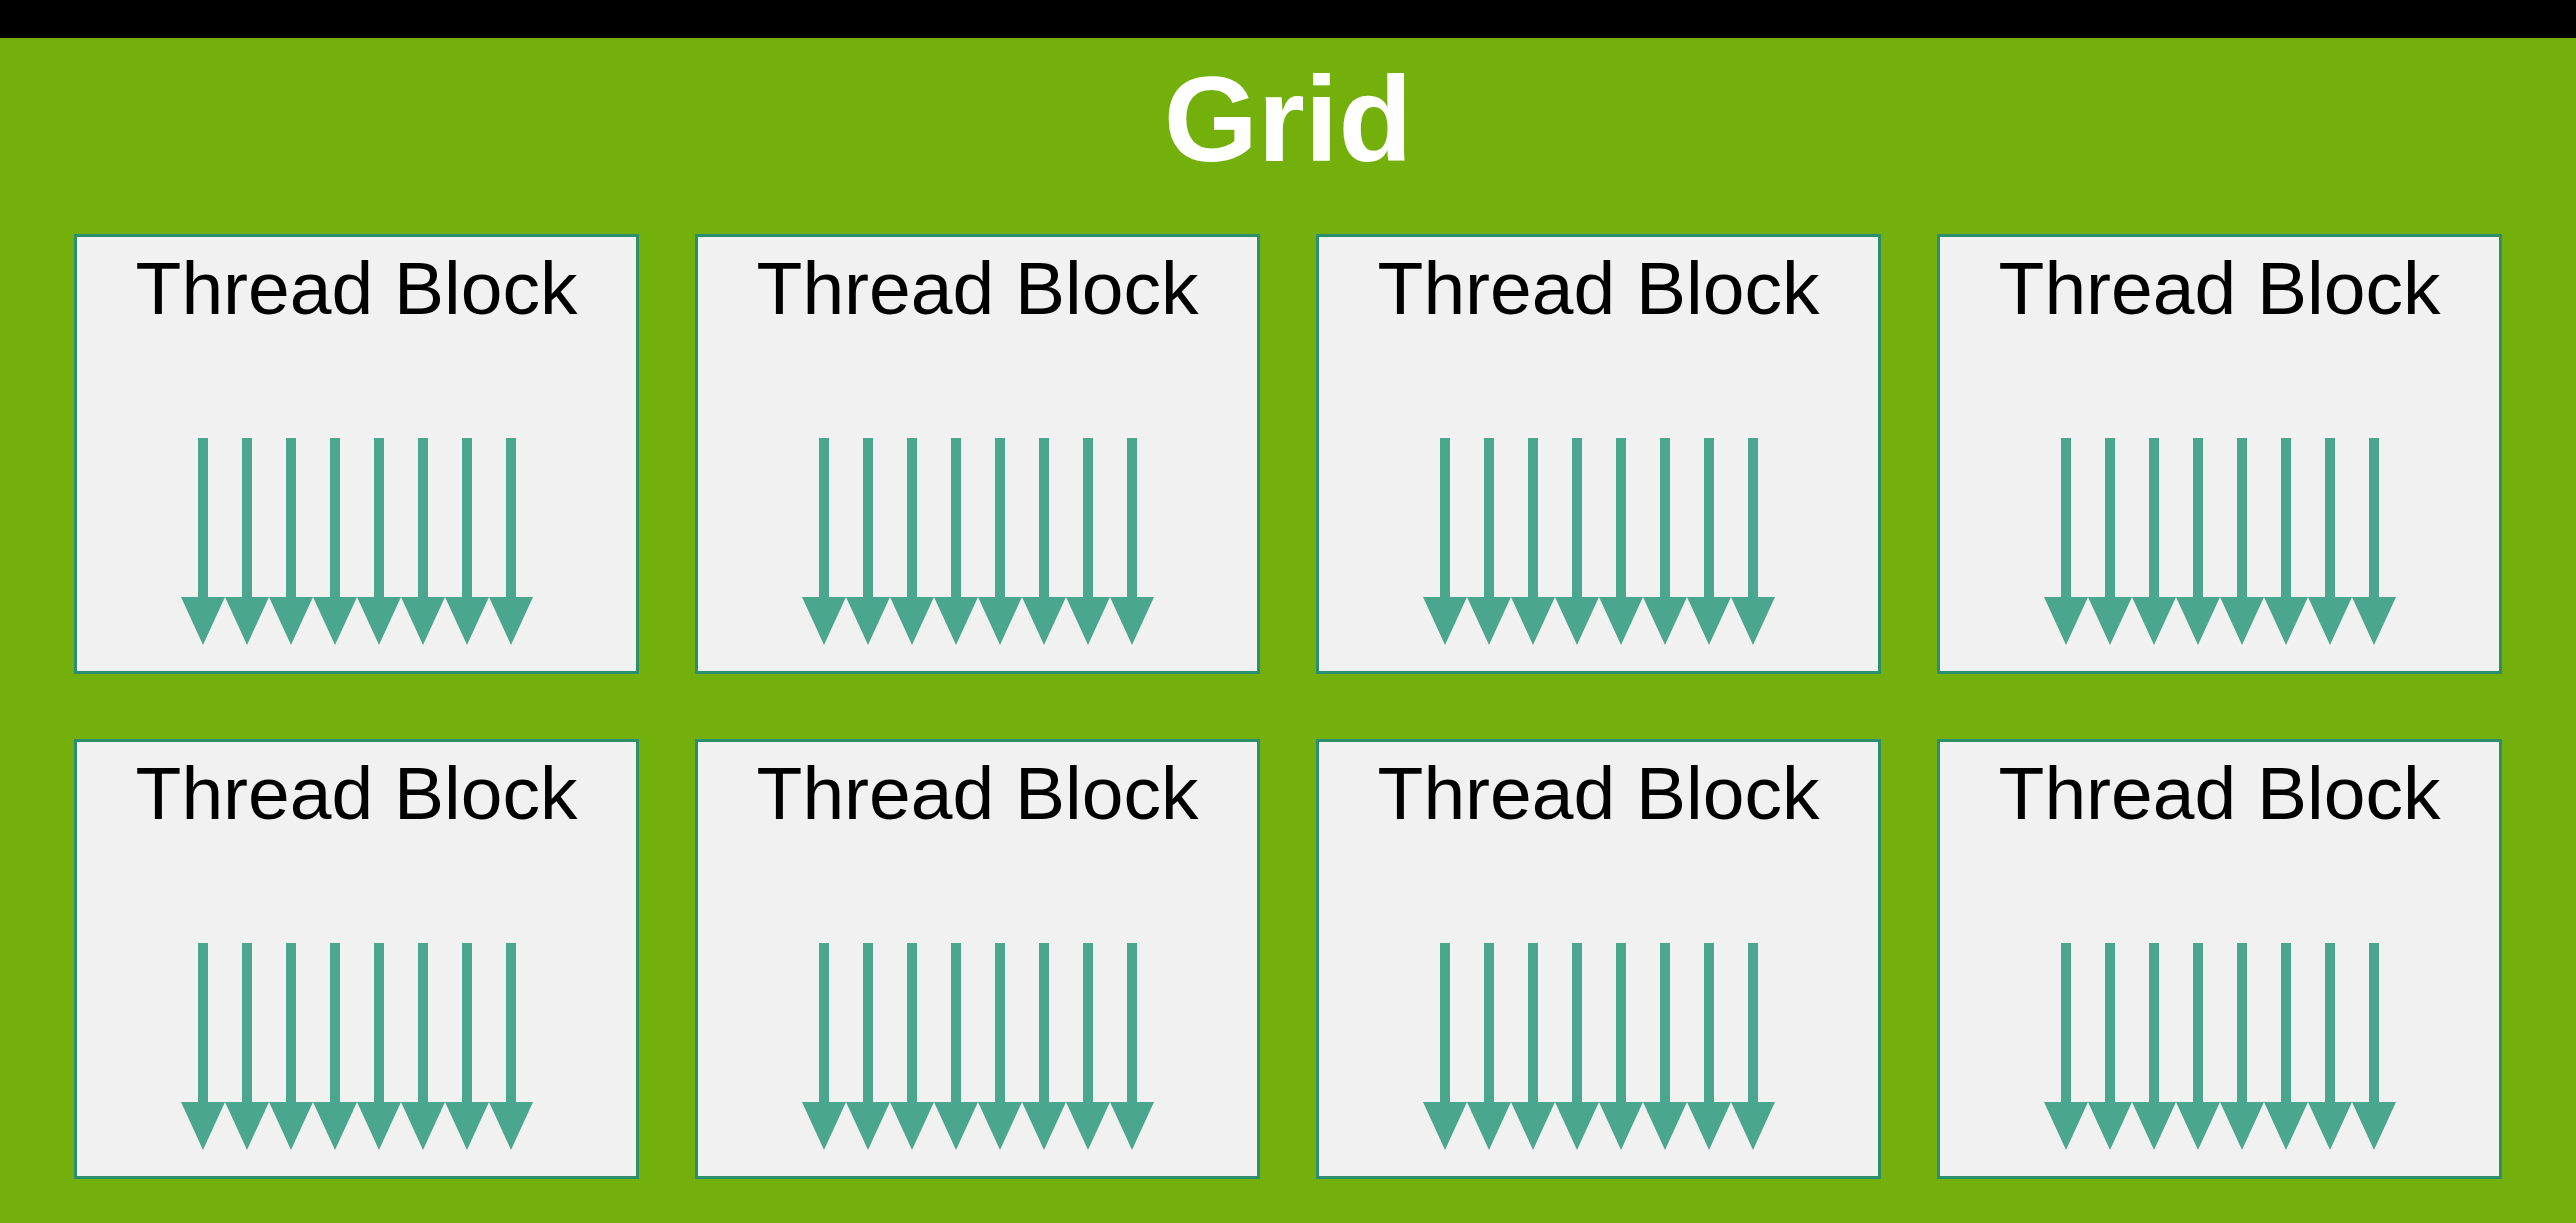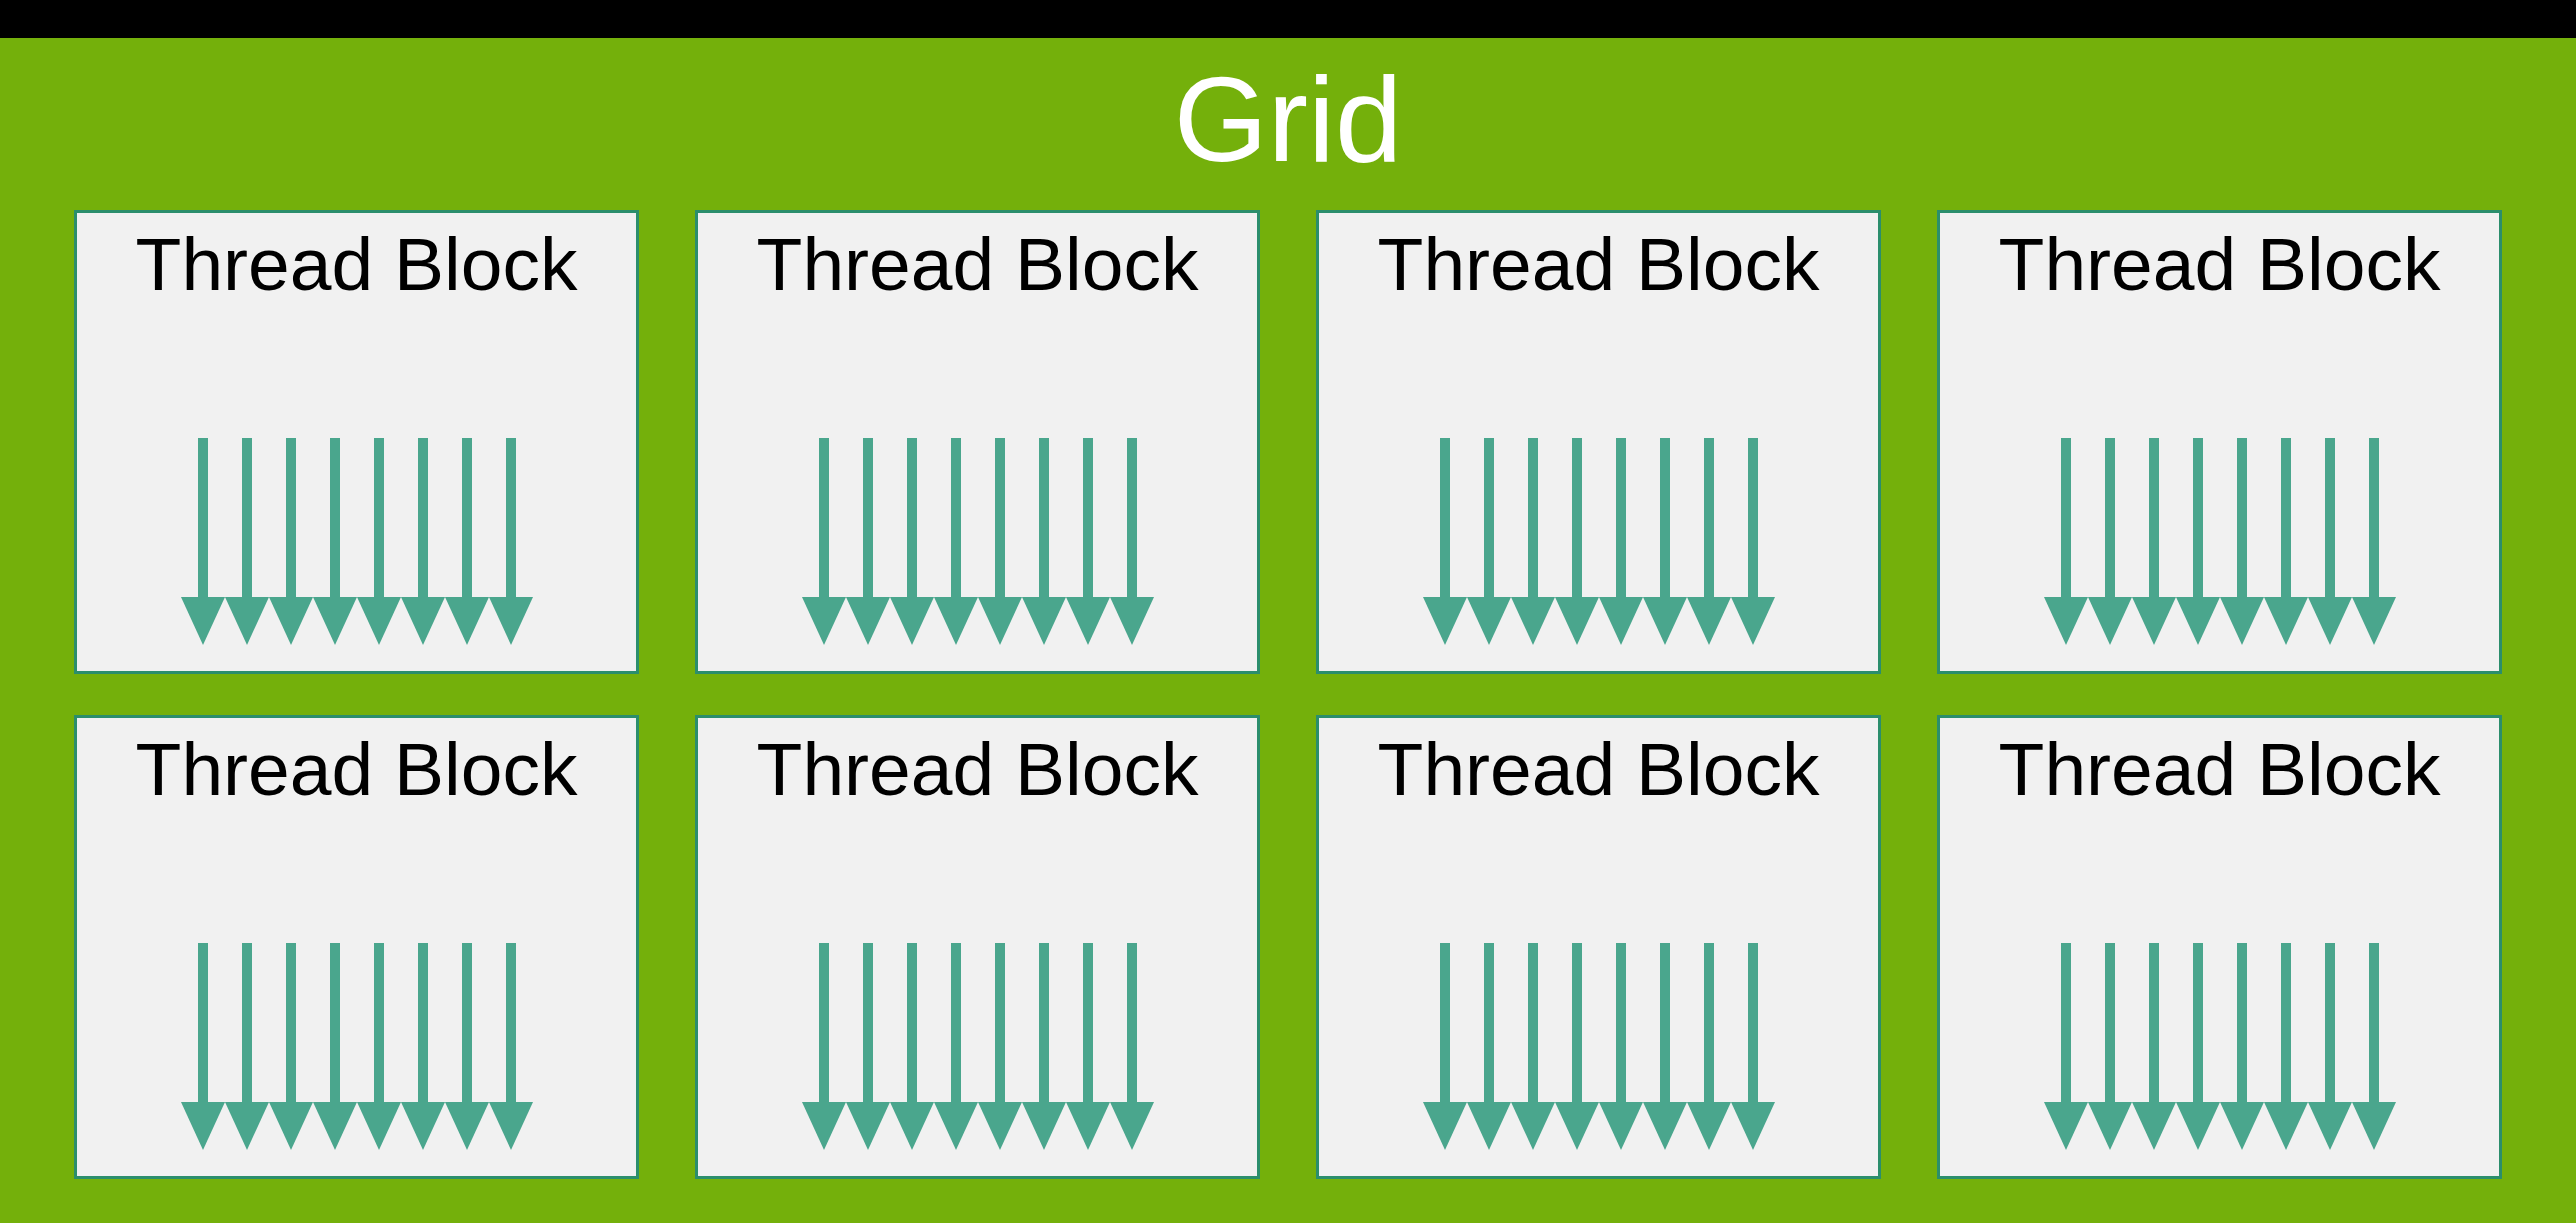--- a/index.html
+++ b/index.html
@@ -25,38 +25,39 @@
     box-sizing: border-box;
   }
   .grid-title-wrap {
     height: 172px;
     display: flex;
     justify-content: center;
     align-items: flex-end;
   }
   .grid-title {
     font-size: 121px;
-    font-weight: normal;
+    font-weight: bold;
     line-height: 1;
     color: var(--c-title, #fff);
     padding-bottom: 30px;
   }
   .blocks-grid {
     display: grid;
     grid-template-columns: repeat(4, 1fr);
     grid-auto-rows: 464px;
     column-gap: 56px;
     row-gap: 41px;
     padding: 0 74px;
   }
   .thread-block {
     background: var(--c-block-bg, #F1F1F1);
     border: 3.6px solid var(--c-block-border, #2B8E6C);
     position: relative;
     box-sizing: border-box;
+    margin-top: 24px;
   }
   .block-label {
     text-align: center;
     margin-top: 10px;
     font-size: 75px;
     line-height: 1.1;
     color: var(--c-block-text, #000);
     white-space: nowrap;
   }
   .arrows-row {

